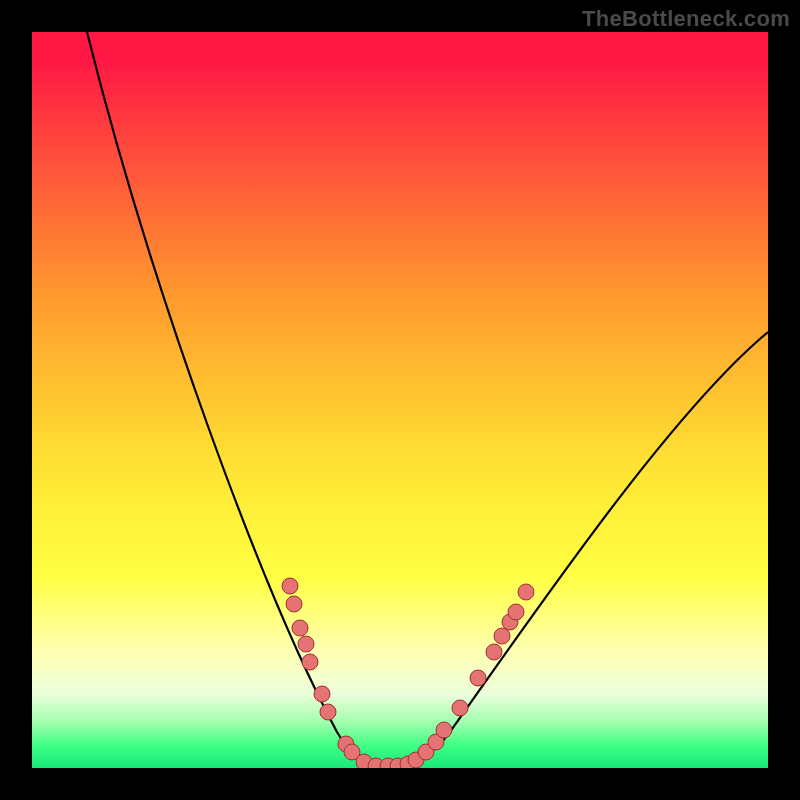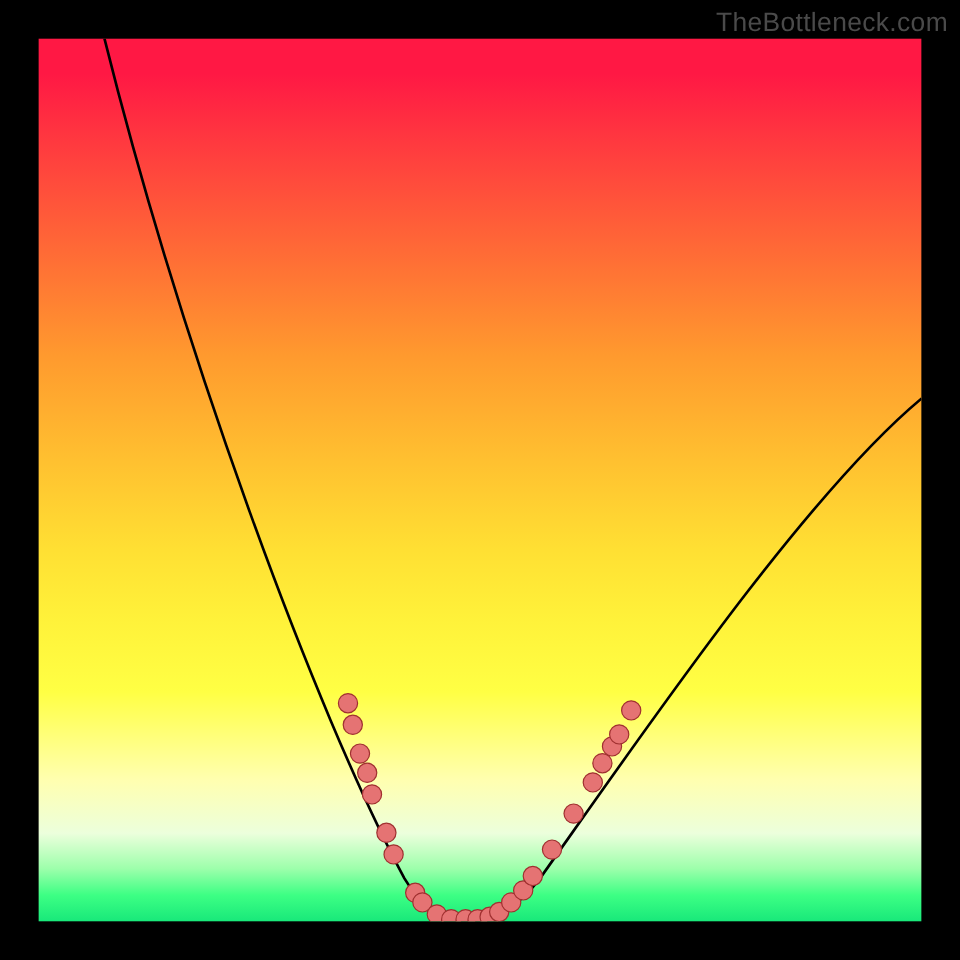--- a/index.html
+++ b/index.html
@@ -45,21 +45,21 @@
       #3dff84 97%,
       #18e87a 100%
     );
   }
   .watermark {
     position: absolute;
     top: 6px;
     right: 10px;
     color: #4a4a4a;
     font-size: 22px;
-    font-weight: 400;
+    font-weight: 700;
     letter-spacing: 0.3px;
     user-select: none;
   }
   svg.curve {
     position: absolute;
     inset: 0;
     width: 100%;
     height: 100%;
   }
 </style>

